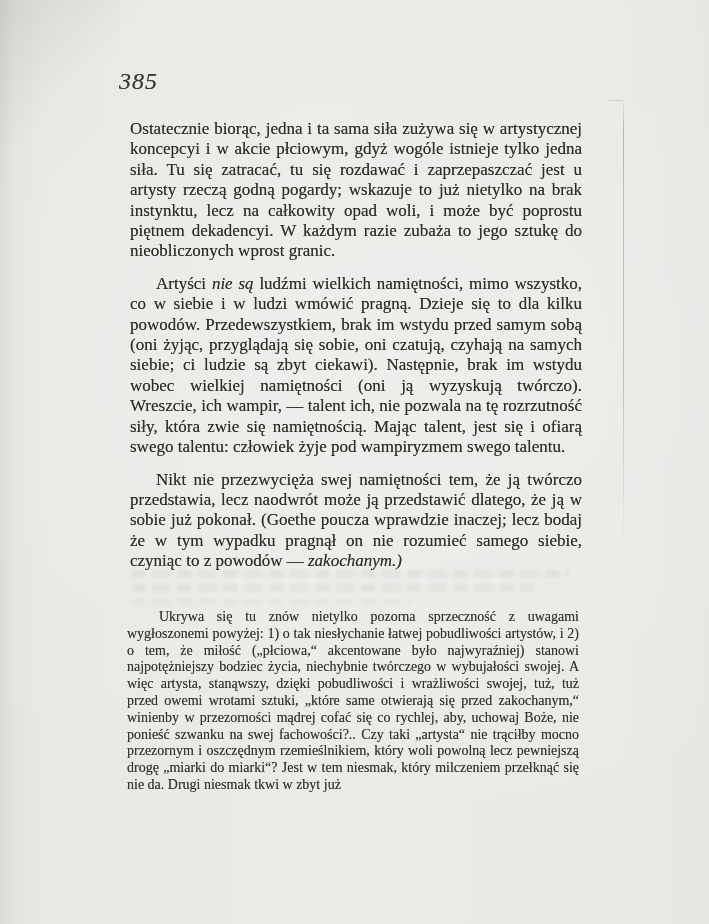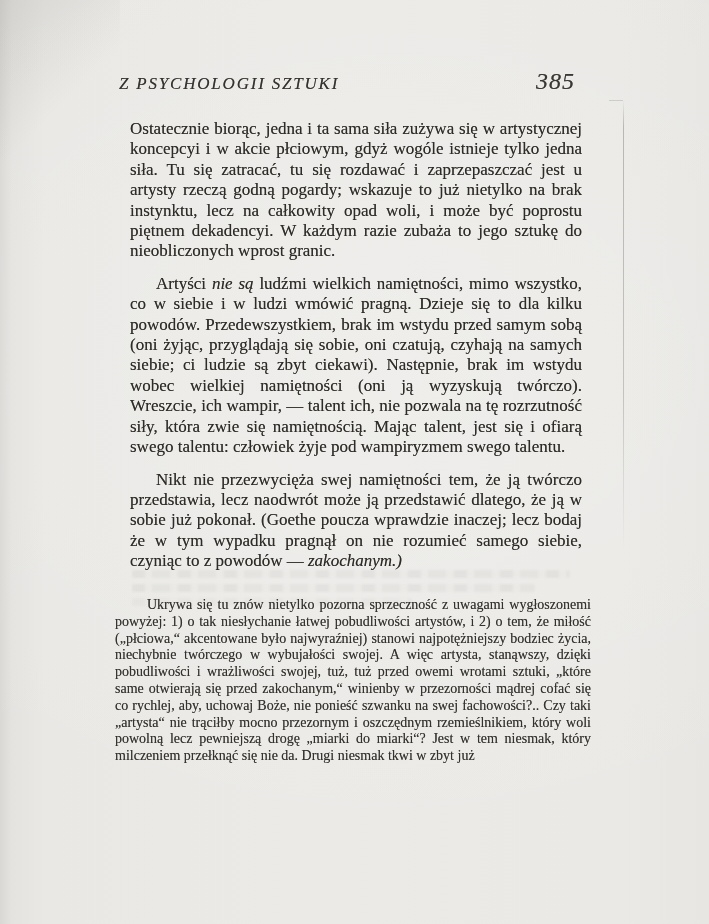--- a/index.html
+++ b/index.html
@@ -99,21 +99,21 @@
     left: 115px;
     top: 597px;
     width: 476px;
     text-align: justify;
     font-size: 14px;
     line-height: 16.8px;
     color: #34322e;
     text-shadow: 0 0 0.4px rgba(46,44,40,0.55);
   }
   .footnote p {
-    margin: 0;
+    margin: 12px;
     text-indent: 32px;
     font-family: Liberation Serif, serif;
   }
   
   .crease {
     position: absolute;
     left: 623px;
     top: 100px;
     width: 1px;
     height: 452px;
@@ -135,21 +135,20 @@
   }
 </style>
 </head>
 <body>
 
 <div class="page">
 
   <div class="corner-shade"></div>
 
   <header class="header">
-    <span class="running-title">Z PSYCHOLOGII SZTUKI</span>
     <span class="folio">385</span>
   </header>
 
   <main class="main-text">
     <p><span>Ostatecznie biorąc, jedna i ta sama siła zużywa się w artystycznej koncepcyi i w akcie płciowym, gdyż wogóle istnieje tylko jedna siła. Tu się zatracać, tu się rozdawać i zaprzepaszczać jest u artysty rzeczą godną pogardy; wskazuje to już nietylko na brak instynktu, lecz na całkowity opad woli, i może być poprostu piętnem dekadencyi. W każdym razie zubaża to jego sztukę do nieobliczonych wprost granic.</span></p>
     <p class="indent"><span>Artyści </span><em class="ital">nie są</em><span> ludźmi wielkich namiętności, mimo wszystko, co w siebie i w ludzi wmówić pragną. Dzieje się to dla kilku powodów. Przedewszystkiem, brak im wstydu przed samym sobą (oni żyjąc, przyglądają się sobie, oni czatują, czyhają na samych siebie; ci ludzie są zbyt ciekawi). Następnie, brak im wstydu wobec wielkiej namiętności (oni ją wyzyskują twórczo). Wreszcie, ich wampir, — talent ich, nie pozwala na tę rozrzutność siły, która zwie się namiętnością. Mając talent, jest się i ofiarą swego talentu: człowiek żyje pod wampiryzmem swego talentu.</span></p>
     <p class="indent"><span>Nikt nie przezwycięża swej namiętności tem, że ją twórczo przedstawia, lecz naodwrót może ją przedstawić dlatego, że ją w sobie już pokonał. (Goethe poucza wprawdzie inaczej; lecz bodaj że w tym wypadku pragnął on nie rozumieć samego siebie, czyniąc to z powodów — </span><em class="ital">zakochanym.)</em></p>
   </main>
 
   <div class="ghost">

